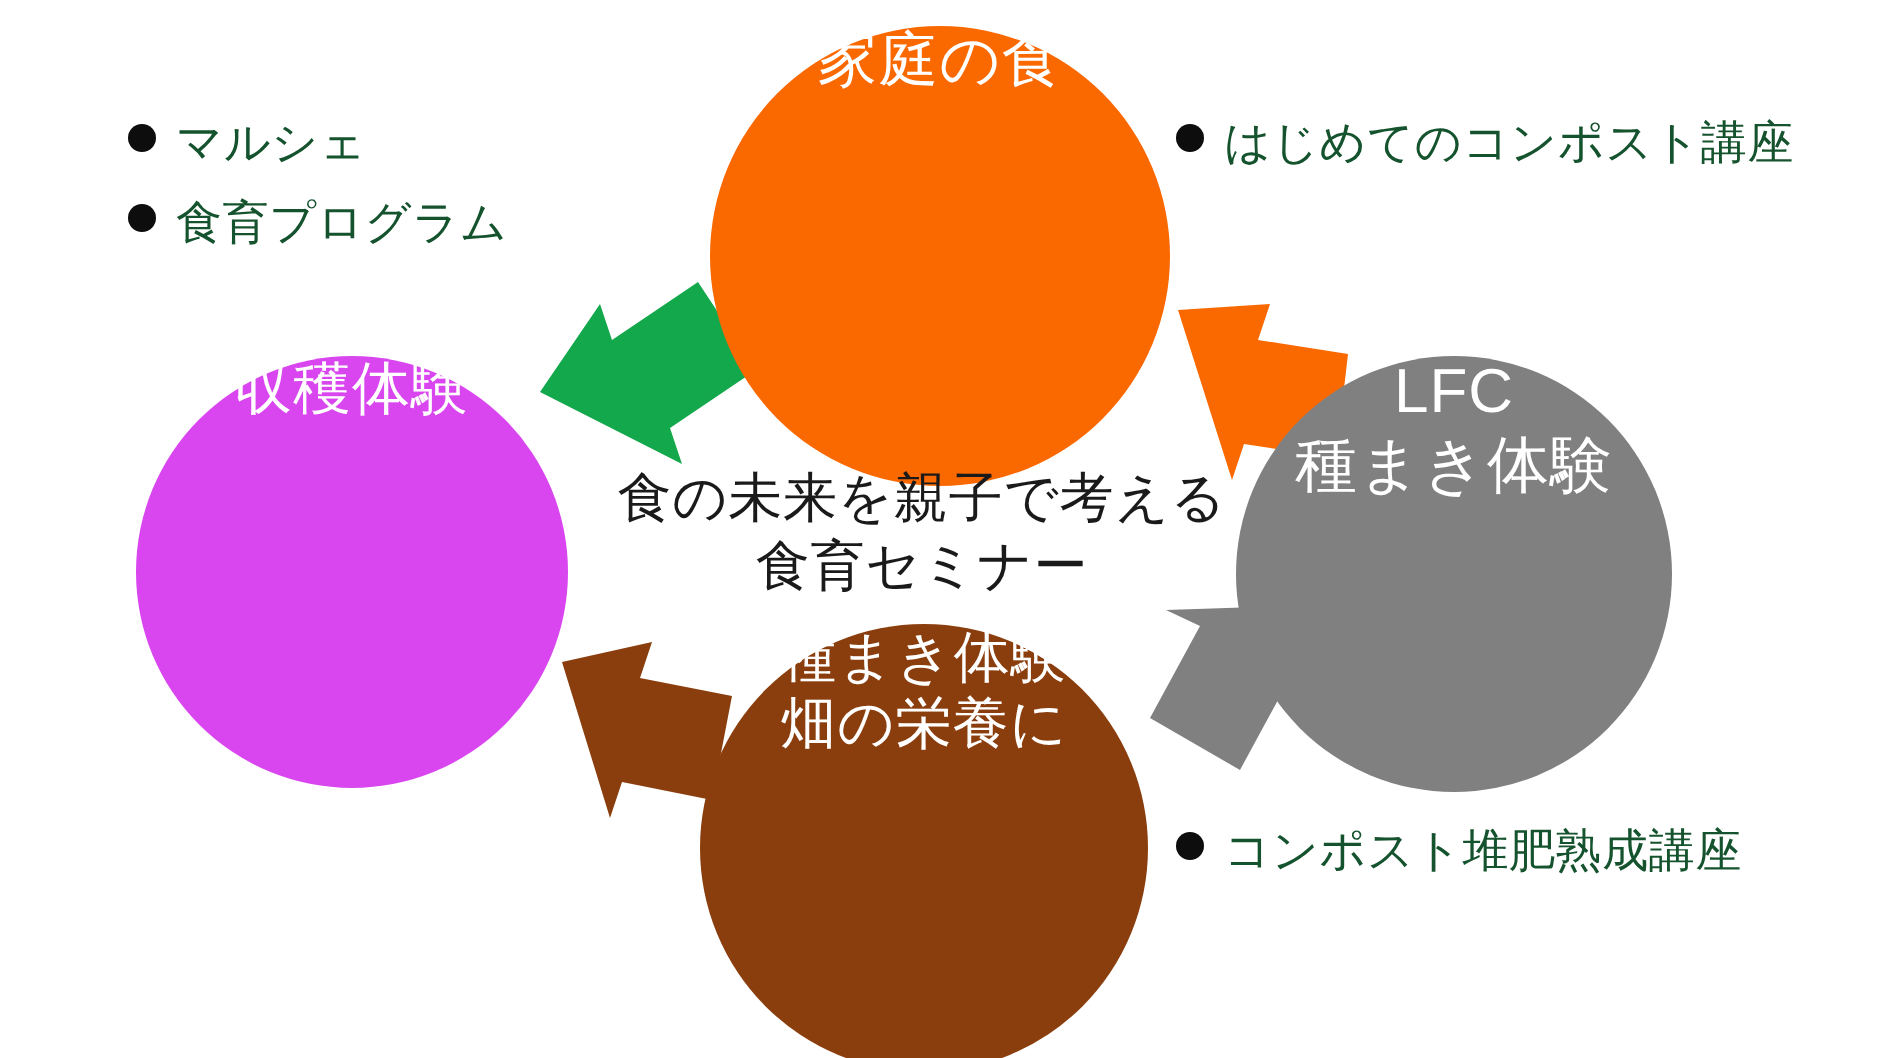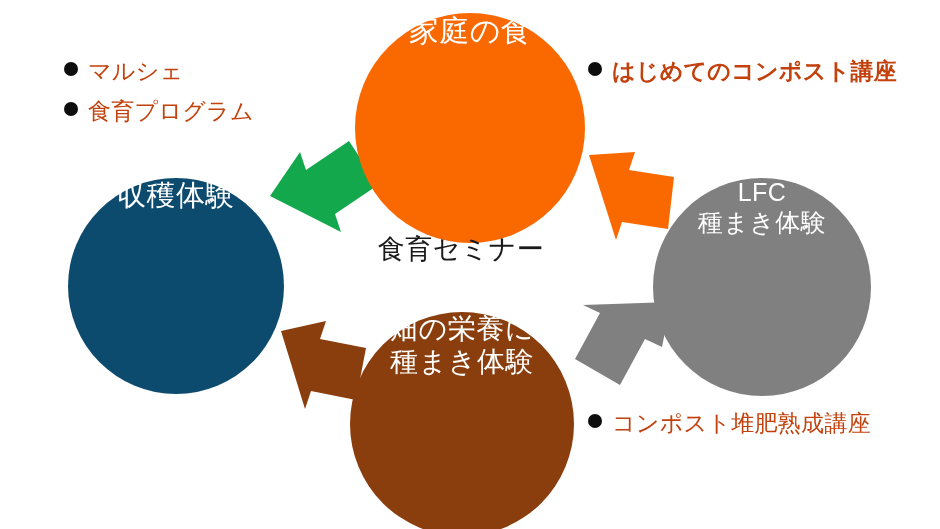--- a/index.html
+++ b/index.html
@@ -43,25 +43,25 @@
   }
 
   #node-home {
     left: 355px;
     top: 13px;
     width: 230px;
     height: 230px;
     font-size: 30px;
   }
   #node-compost {
-    left: 653px;
+    left: 618px;
     top: 178px;
     width: 218px;
     height: 218px;
-    font-size: 25px;
+    font-size: 31px;
   }
   #node-field {
     left: 350px;
     top: 312px;
     width: 224px;
     height: 224px;
     font-size: 28px;
   }
   #node-harvest {
     left: 68px;
@@ -84,21 +84,21 @@
     letter-spacing: 0.4px;
   }
   #center-caption .cap-line {
     display: block;
     white-space: nowrap;
   }
 
   
   .note-group {
     position: absolute;
-    color: #c2410c;
+    color: #14532d;
     font-size: 23px;
     line-height: 1.72;
     letter-spacing: 0.3px;
     white-space: nowrap;
   }
   .note-row {
     display: flex;
     align-items: baseline;
   }
   .note-bullet {
@@ -106,22 +106,22 @@
     width: 14px;
     height: 14px;
     border-radius: 50%;
     background: #0d0d0d;
     margin-right: 10px;
     flex: none;
     position: relative;
     top: -3px;
   }
   #notes-left  { left: 64px;  top: 52px; }
-  #notes-top-right { left: 588px; top: 52px; font-weight: bold; }
-  #notes-bottom-right { left: 588px; top: 406px; font-family: Liberation Mono, monospace; }
+  #notes-top-right { left: 588px; top: 52px; }
+  #notes-bottom-right { left: 588px; top: 406px; }
 </style>
 </head>
 <body>
 
 <div id="canvas">
 
   <svg id="cycle-svg" viewBox="0 0 940 529">
 
     <polygon fill="#12A84B" points="270,196 300,152 306,170 349,141 378,185 335,214 341,232"></polygon>
 
@@ -135,29 +135,30 @@
   <div id="node-home" class="node" style="background:#FA6800">
     <span class="node-line">家庭の食</span>
   </div>
 
   <div id="node-compost" class="node" style="background:#808080">
     <span class="node-line">LFC</span>
     <span class="node-line">種まき体験</span>
   </div>
 
   <div id="node-field" class="node" style="background:#8B3E0D">
+    <span class="node-line">種まき体験</span>
     <span class="node-line">畑の栄養に</span>
-    <span class="node-line">種まき体験</span>
   </div>
 
-  <div id="node-harvest" class="node" style="background:#0c4a6e">
+  <div id="node-harvest" class="node" style="background:#d946ef">
     <span class="node-line">収穫体験</span>
   </div>
 
   <div id="center-caption">
+    <span class="cap-line">食の未来を親子で考える</span>
     <span class="cap-line">食育セミナー</span>
   </div>
 
   <div id="notes-left" class="note-group">
     <div class="note-row">
       <span class="note-bullet"></span>
       <span>マルシェ</span>
     </div>
     <div class="note-row">
       <span class="note-bullet"></span>

